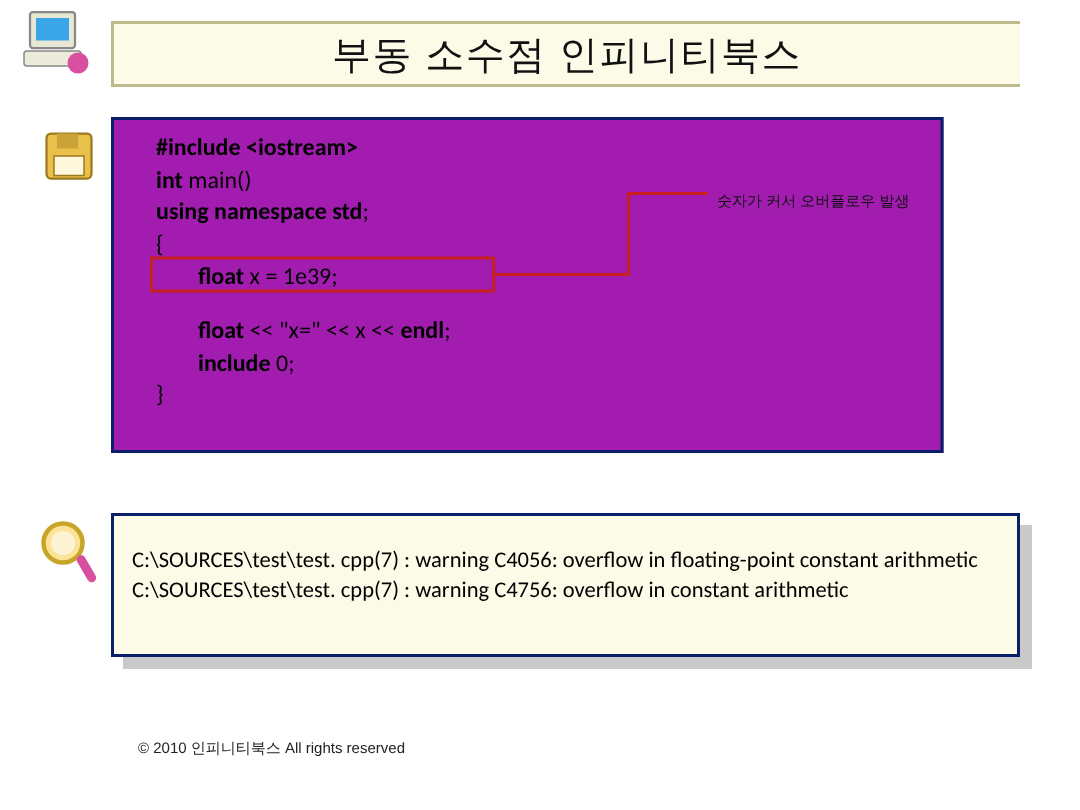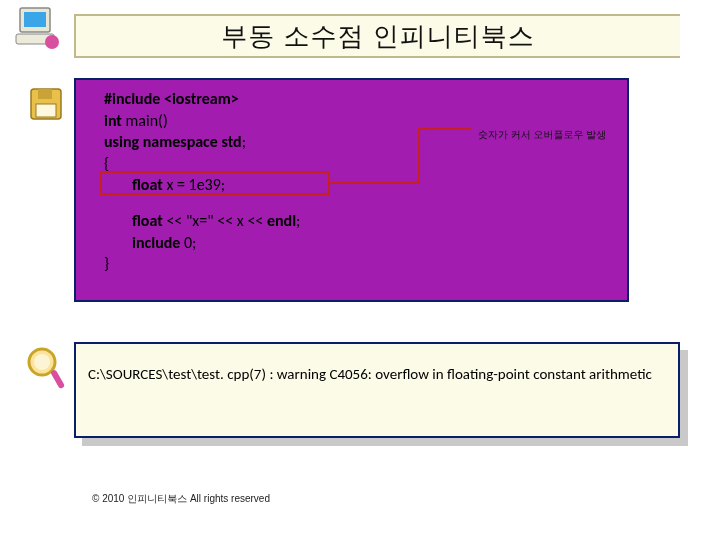--- a/index.html
+++ b/index.html
@@ -179,15 +179,16 @@
 
 <div class="red-box"></div>
 <div class="callout-line1"></div>
 <div class="callout-line2"></div>
 <div class="callout-line3"></div>
 <div class="callout-text">숫자가 커서 오버플로우 발생</div>
 
 <div class="warn-shadow"></div>
 <div class="warn-box">
   <div>C:\SOURCES\test\test. cpp(7) : warning C4056: overflow in floating-point constant arithmetic</div>
+  <div>C:\SOURCES\test\test. cpp(7) : warning C4756: overflow in constant arithmetic</div>
 </div>
 
 <div class="footer">© 2010 인피니티북스  All rights reserved</div>
 
 </body></html>

